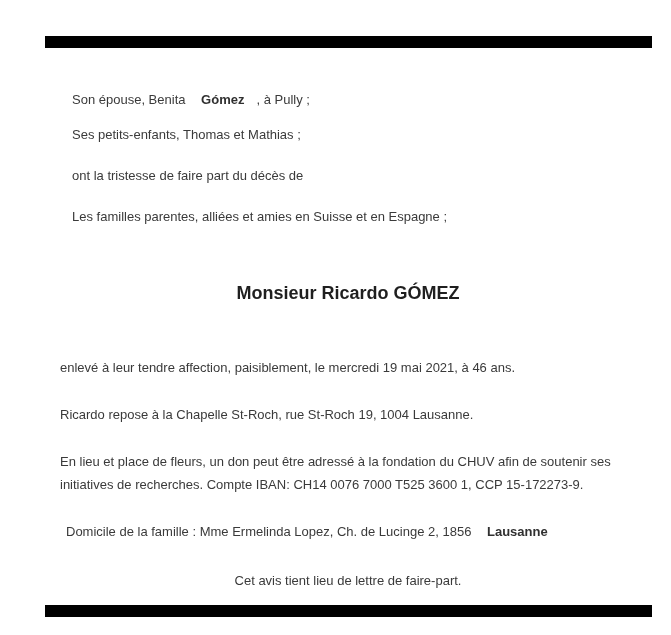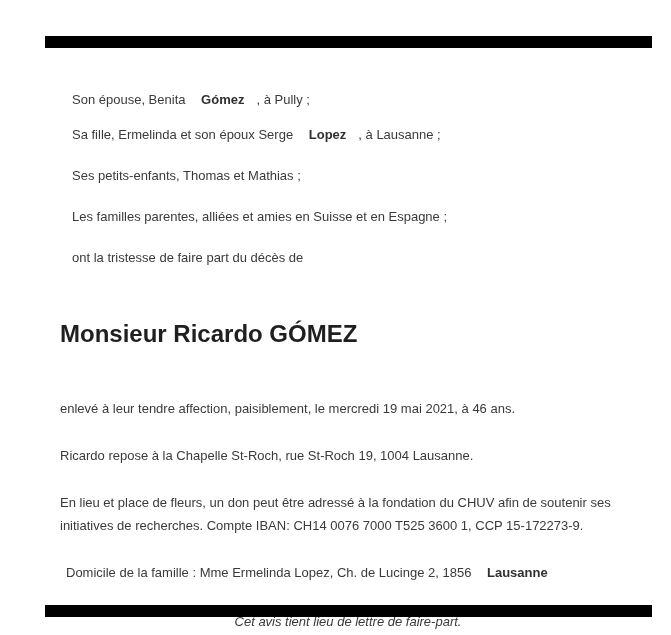--- a/index.html
+++ b/index.html
@@ -27,46 +27,45 @@
     left: 36px;
     width: 600px;
     font-size: 13px;
     line-height: 23px;
   }
   .intro-line { margin-top: 6px; white-space: pre-wrap; }
   .intro-line:nth-child(1), .intro-line:nth-child(2) { margin-top: 0; }
   .intro-line b, .home-line b { color: #303030; }
   .deceased-name {
     margin-top: 32px;
-    text-align: left;
-    font-size: 24px;
+    text-align: center;
+    font-size: 18px;
     line-height: 30px;
     font-weight: bold;
     color: #1f1f1f;
   }
   .body-paragraph { margin-top: 12px; white-space: pre-wrap; }
   .body-paragraph.first { margin-top: 36px; }
   .home-line { margin-top: 12px; white-space: pre-wrap; }
-  .closing-line { margin-top: 14px; text-align: center; font-style: italic; }
+  .closing-line { margin-top: 14px; text-align: center; }
 </style>
 </head>
 <body>
 
 <div class="page">
 
   <div class="rule rule-top"></div>
 
   <div class="content">
 
     <div class="intro-group">
       <div class="intro-line"><span>Son épouse, Benita </span><b>Gómez</b><span>, à Pully ;</span></div>
-      <div class="intro-line"><span>Sa fille, Ermelinda et son époux Serge </span><b>Lopez</b><span>, à Lausanne ;</span></div>
       <div class="intro-line"><span>Ses petits-enfants, Thomas et Mathias ;</span><b></b><span></span></div>
+      <div class="intro-line"><span>ont la tristesse de faire part du décès de</span><b></b><span></span></div>
       <div class="intro-line"><span>Les familles parentes, alliées et amies en Suisse et en Espagne ;</span><b></b><span></span></div>
-      <div class="intro-line"><span>ont la tristesse de faire part du décès de</span><b></b><span></span></div>
     </div>
 
     <div class="deceased-name">Monsieur Ricardo GÓMEZ</div>
 
     <div class="body-paragraph first">enlevé à leur tendre affection, paisiblement, le mercredi 19 mai 2021, à 46 ans.</div>
     <div class="body-paragraph">Ricardo repose à la Chapelle St-Roch, rue St-Roch 19, 1004 Lausanne.</div>
     <div class="body-paragraph">En lieu et place de fleurs, un don peut être adressé à la fondation du CHUV afin de soutenir ses
 initiatives de recherches. Compte IBAN: CH14 0076 7000 T525 3600 1, CCP 15-172273-9.</div>
 
     <div class="home-line"><span>Domicile de la famille : Mme Ermelinda Lopez, Ch. de Lucinge 2, 1856 </span><b>Lausanne</b></div>

